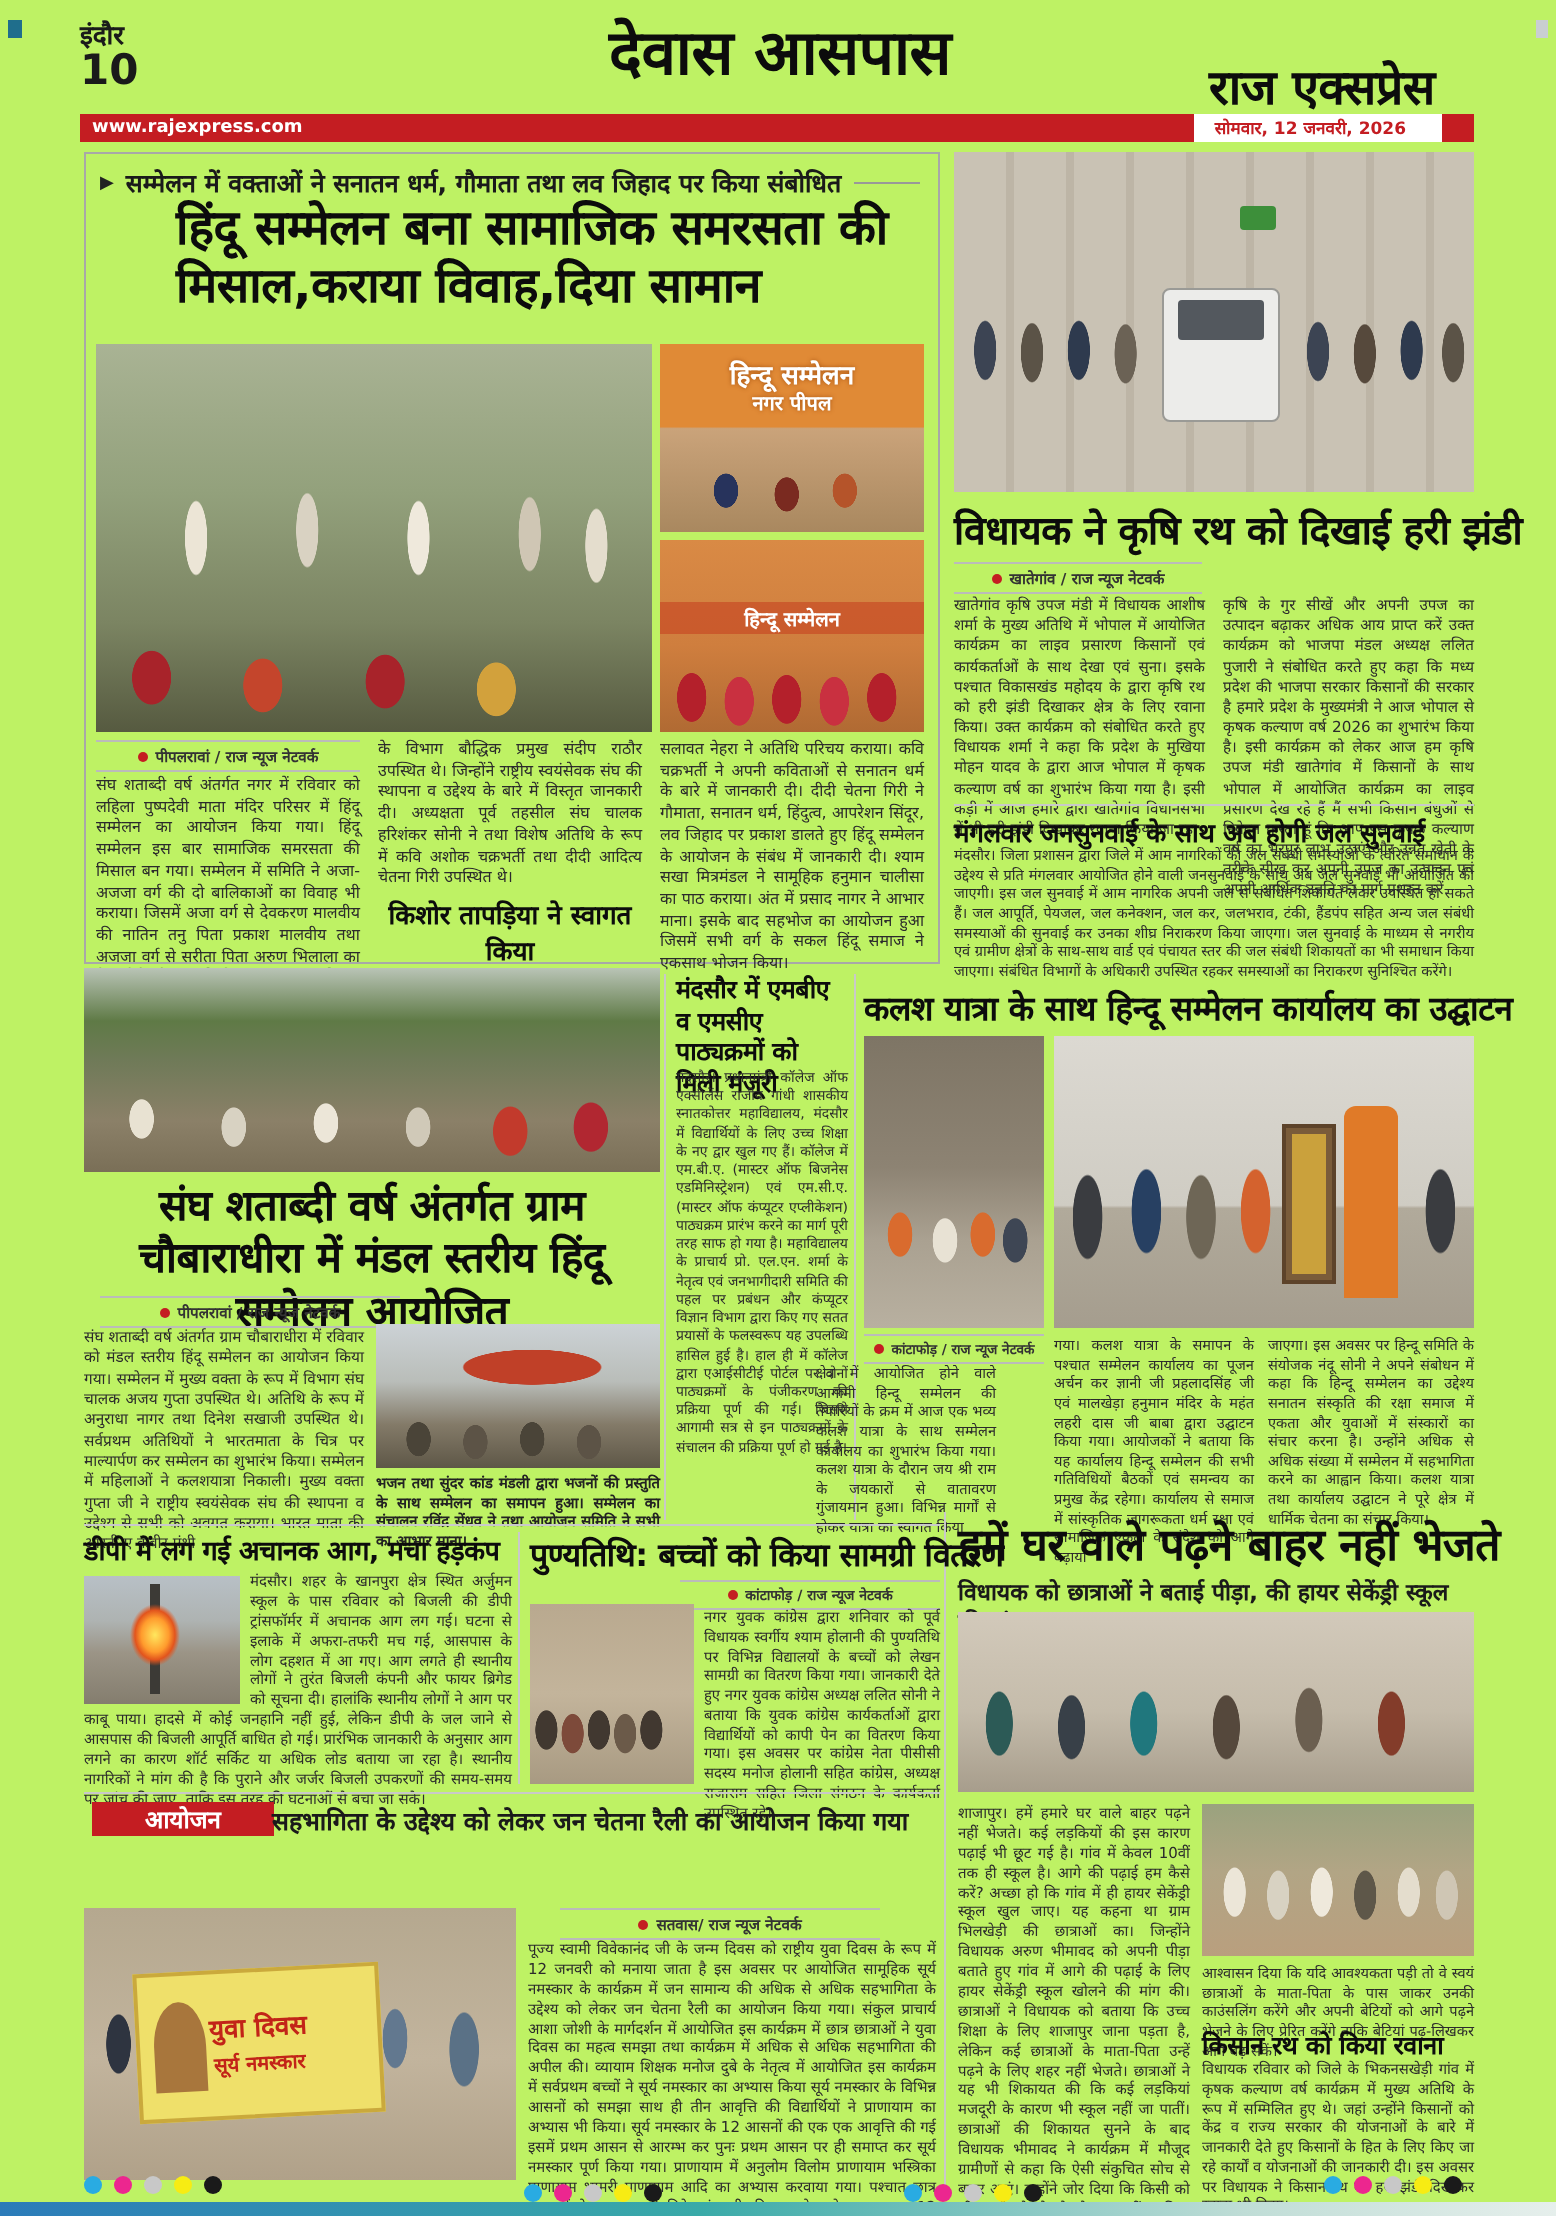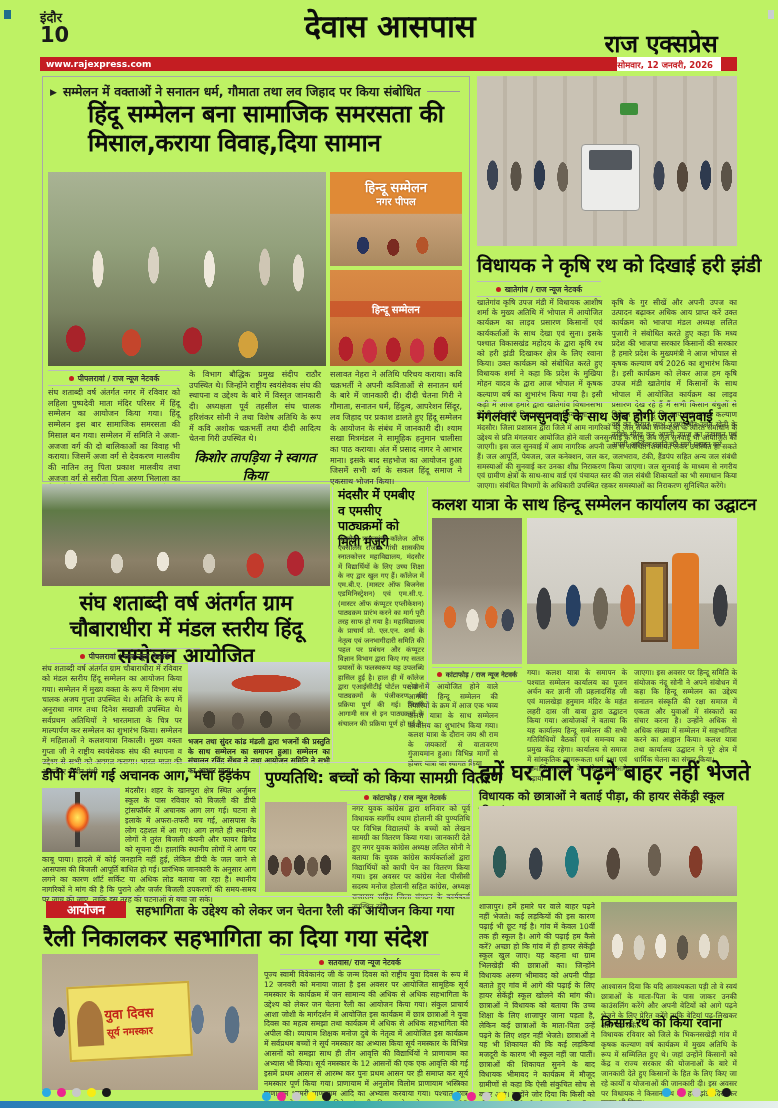--- a/index.html
+++ b/index.html
@@ -123,29 +123,29 @@
     radial-gradient(9px 20px at 12% 58%,#ece6d8 60%,transparent 63%),
     radial-gradient(9px 20px at 28% 60%,#d8d2c2 60%,transparent 63%),
     radial-gradient(9px 20px at 44% 58%,#efe9dc 60%,transparent 63%),
     radial-gradient(9px 20px at 60% 60%,#5e5749 60%,transparent 63%),
     radial-gradient(9px 20px at 76% 58%,#e4ddcd 60%,transparent 63%),
     radial-gradient(9px 20px at 90% 60%,#cfc6b4 60%,transparent 63%),
     linear-gradient(180deg,#9aa27e 0%,#b2a585 45%,#b99f7e 100%);}
   
   #redbar{left:40px;top:57px;width:697px;height:14px;display:flex;align-items:center;background:#c41d22;}
   #redbar .site{color:#fff;font-size:9px;font-weight:700;padding-left:6px;flex:1;}
-  #redbar .datebox{background:#fff;height:14px;display:flex;align-items:center;padding:0 0;}
+  #redbar .datebox{background:#fff;height:14px;display:flex;align-items:center;padding:0 10px;}
   #redbar .datebox span{color:#c41d22;font-size:8.5px;font-weight:700;}
   #redbar .endcap{width:16px;height:14px;background:#c41d22;border-left:8px solid #fff;}
   .kicker{display:flex;align-items:center;gap:6px;}
   .kicker .arrow{color:#222;font-size:9px;}
   .kicker .ktext{font-size:12.5px;font-weight:700;white-space:nowrap;}
   .kicker .tail{flex:1;border-top:1px solid #999;height:0;}
   .label-red{background:#c41d22;color:#fff;font-weight:700;font-size:12px;display:flex;align-items:center;justify-content:center;}
-  .subhead-inline{font-weight:800;font-size:13px;text-align:center;margin:3px 0 2px;color:#0c0c0c;font-style:italic;}
+  .subhead-inline{font-weight:800;font-size:13px;text-align:center;margin:3px 0 2px;color:#0c0c0c;}
   .tiny{font-size:7.3px;line-height:1.32;text-align:justify;color:#2b2b2b;}
   .cap{font-size:7.4px;line-height:1.3;color:#222;text-align:justify;}
   .cmyk{position:absolute;display:flex;gap:6px;}
   .cmyk i{width:9px;height:9px;border-radius:50%;display:block;}
   #teal-bar{left:0;top:1101px;width:778px;height:7px;background:linear-gradient(90deg,#2b7bb9,#39aaa8 45%,#bfddd6 80%,#e6efec);}
 </style>
 </head>
 <body>
 
 <div id="page">
@@ -275,23 +275,22 @@
   <div class="abs hl" style="left:479px;top:756px;width:258px;font-size:22px;white-space:nowrap;">हमें घर वाले पढ़ने बाहर नहीं भेजते</div>
   <div class="abs" style="left:479px;top:788px;width:258px;font-size:11.5px;font-weight:700;">विधायक को छात्राओं ने बताई पीड़ा, की हायर सेकेंड्री स्कूल की मांग</div>
   <div class="ph" id="ph-girls" style="left:479px;top:806px;width:258px;height:90px;"></div>
   <div class="abs tiny" style="left:479px;top:902px;width:116px;height:198px;font-size:7.5px;">शाजापुर। हमें हमारे घर वाले बाहर पढ़ने नहीं भेजते। कई लड़कियों की इस कारण पढ़ाई भी छूट गई है। गांव में केवल 10वीं तक ही स्कूल है। आगे की पढ़ाई हम कैसे करें? अच्छा हो कि गांव में ही हायर सेकेंड्री स्कूल खुल जाए। यह कहना था ग्राम भिलखेड़ी की छात्राओं का। जिन्होंने विधायक अरुण भीमावद को अपनी पीड़ा बताते हुए गांव में आगे की पढ़ाई के लिए हायर सेकेंड्री स्कूल खोलने की मांग की। छात्राओं ने विधायक को बताया कि उच्च शिक्षा के लिए शाजापुर जाना पड़ता है, लेकिन कई छात्राओं के माता-पिता उन्हें पढ़ने के लिए शहर नहीं भेजते। छात्राओं ने यह भी शिकायत की कि कई लड़कियां मजदूरी के कारण भी स्कूल नहीं जा पातीं। छात्राओं की शिकायत सुनने के बाद विधायक भीमावद ने कार्यक्रम में मौजूद ग्रामीणों से कहा कि ऐसी संकुचित सोच से बाहर आएं। उन्होंने जोर दिया कि किसी को भी पढ़ने भेजने से रोकना नहीं चाहिए। उन्होंने ग्रामीणों से कहा कि छात्राएं पढ़ेंगी तो वे कुछ भी रोशन करेंगी और आगे चलकर एसडीएम या कलेक्टर भी बन सकती हैं।</div>
   <div class="ph" id="ph-field" style="left:601px;top:902px;width:136px;height:76px;"></div>
   <div class="abs tiny" style="left:601px;top:982px;width:136px;height:30px;">आश्वासन दिया कि यदि आवश्यकता पड़ी तो वे स्वयं छात्राओं के माता-पिता के पास जाकर उनकी काउंसलिंग करेंगे और अपनी बेटियों को आगे पढ़ने भेजने के लिए प्रेरित करेंगे ताकि बेटियां पढ़-लिखकर आगे बढ़ सकें।</div>
   <div class="abs hl" style="left:601px;top:1014px;width:136px;font-size:12.5px;">किसान रथ को किया रवाना</div>
   <div class="abs tiny" style="left:601px;top:1030px;width:136px;height:56px;font-size:7.4px;">विधायक रविवार को जिले के भिकनसखेड़ी गांव में कृषक कल्याण वर्ष कार्यक्रम में मुख्य अतिथि के रूप में सम्मिलित हुए थे। जहां उन्होंने किसानों को केंद्र व राज्य सरकार की योजनाओं के बारे में जानकारी देते हुए किसानों के हित के लिए किए जा रहे कार्यों व योजनाओं की जानकारी दी। इस अवसर पर विधायक ने किसान रथ को हरी झंडी दिखाकर रवाना भी किया।</div>
 
   <div class="hr" style="left:42px;top:896px;width:428px;"></div>
-  <div class="abs label-red" style="left:46px;top:901px;width:80px;height:17px;">आयोजन</div>
+  <div class="abs label-red" style="left:46px;top:901px;width:91px;height:17px;">आयोजन</div>
   <div class="abs" style="left:136px;top:902px;width:330px;font-size:12.5px;font-weight:700;">सहभागिता के उद्देश्य को लेकर जन चेतना रैली का आयोजन किया गया</div>
-  <div class="abs hl" style="left:44px;top:921px;width:426px;font-size:23px;white-space:nowrap;">रैली निकालकर सहभागिता का दिया गया संदेश</div>
   <div class="abs byline" style="left:280px;top:954px;width:160px;">
       <span class="dot"></span>
       <span>सतवास/ राज न्यूज नेटवर्क</span>
     </div>
   <div class="ph" id="ph-rally" style="left:42px;top:954px;width:216px;height:136px;">
     <div class="banner">
       <div class="fig"></div>
       <div class="b1">युवा दिवस</div>
       <div class="b2">सूर्य नमस्कार</div>
     </div>

